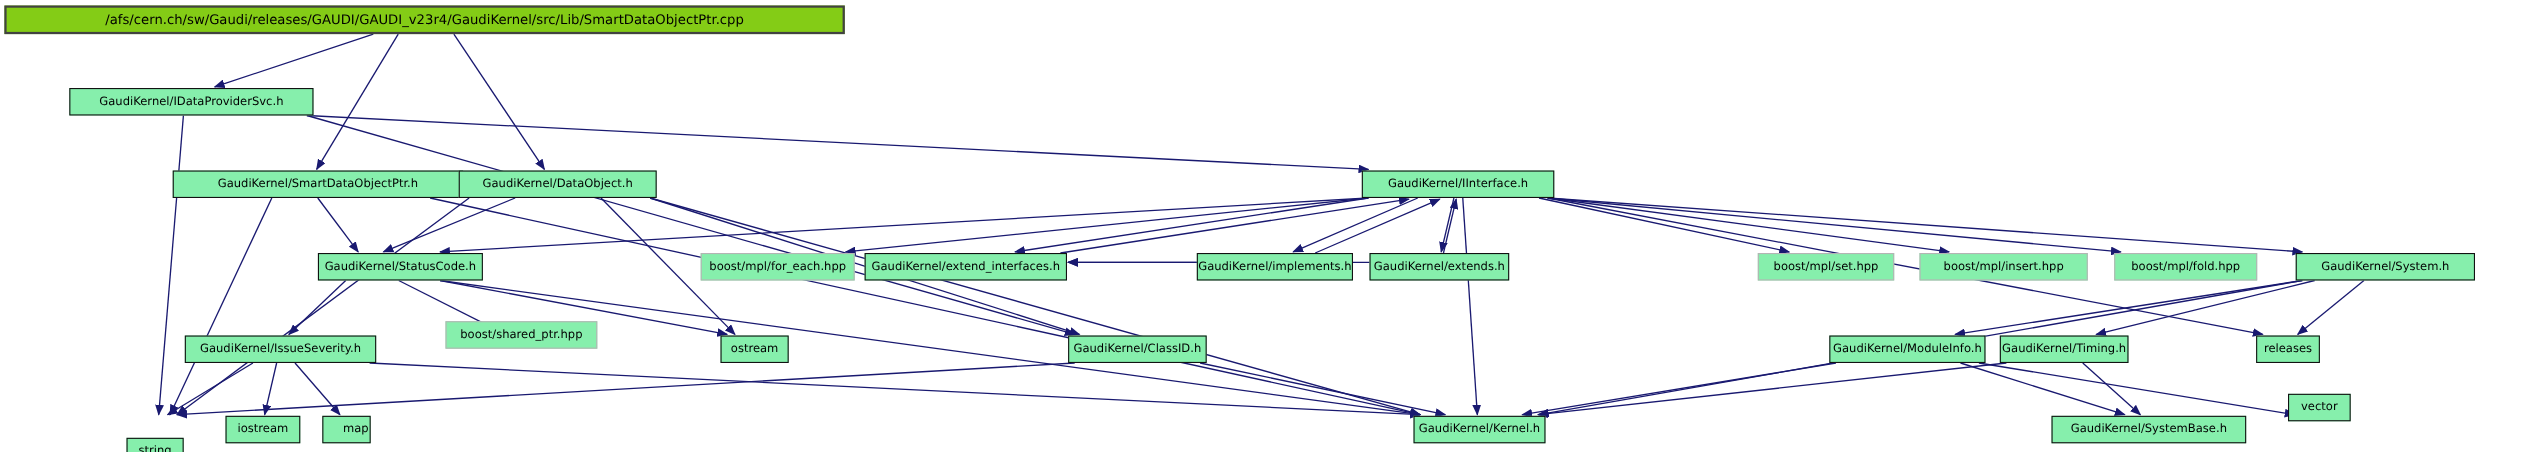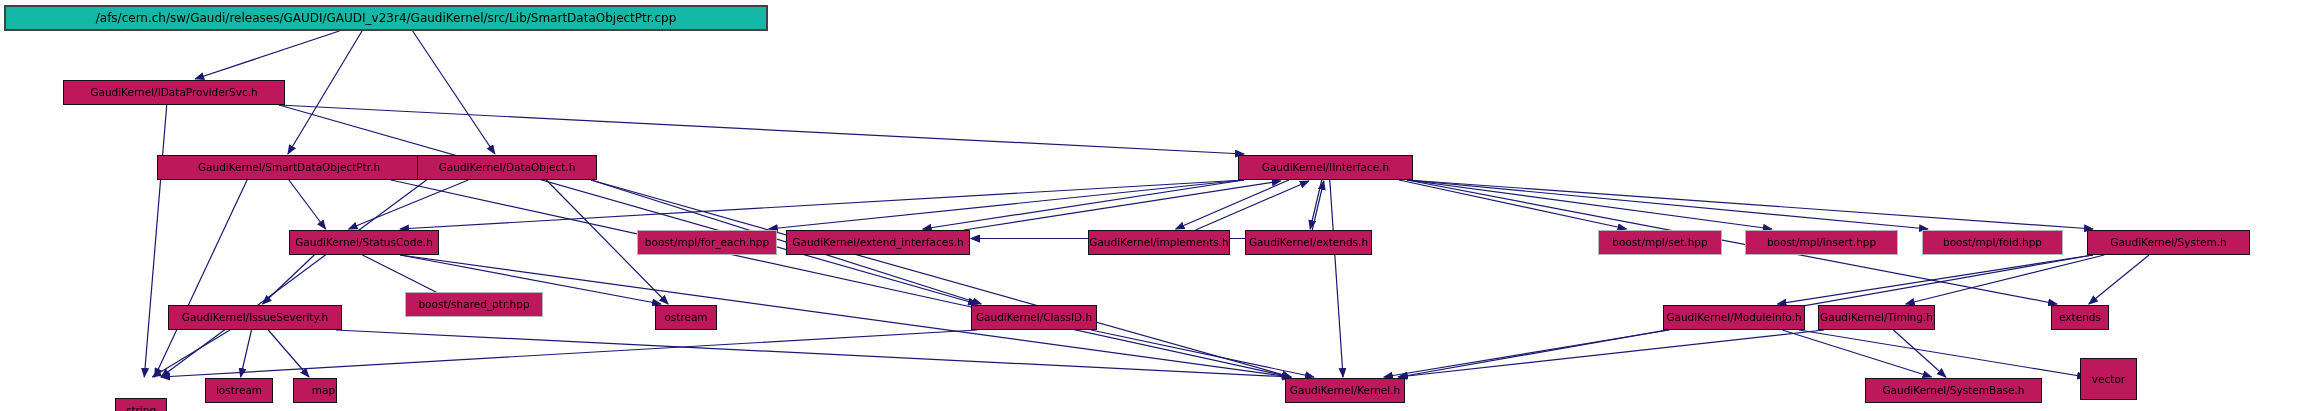--- a/index.html
+++ b/index.html
@@ -7,34 +7,34 @@
     position:relative;
     width:2307px; height:411px;
     background:#ffffff;
     font-family:"DejaVu Sans", "Liberation Sans", sans-serif;
     overflow:hidden;
   }
   #edge-layer { position:absolute; left:0; top:0; width:2307px; height:411px; }
   .node {
     position:absolute;
     box-sizing:border-box;
-    background:#be185d;
+    background:#86efac;
     border:1px solid #121212;
     color:#000000;
     font-size:10.5px;
     line-height:1;
     display:flex;
     align-items:center;
     justify-content:center;
     white-space:nowrap;
     cursor:pointer;
     z-index:2;
   }
   .node.main {
-    background:#14b8a6;
+    background:#84cc16;
     border:2px solid #424242;
     font-size:12px;
     cursor:default;
   }
   .node.external {
     border:1px solid #b4b4b4;
   }
 </style>
 </head>
 <body>
@@ -104,28 +104,28 @@
     <div class="node" style="left: 157px; top: 155px; width: 264px; height: 25px;">GaudiKernel/SmartDataObjectPtr.h</div>
     <div class="node" style="left: 417px; top: 155px; width: 180px; height: 25px;">GaudiKernel/DataObject.h</div>
     <div class="node" style="left: 1238px; top: 155px; width: 175px; height: 25px;">GaudiKernel/IInterface.h</div>
     <div class="node" style="left: 256px; top: 230px; width: 150px; height: 25px; margin-left: 33px;">GaudiKernel/StatusCode.h</div>
     <div class="node external" style="left: 637px; top: 230px; width: 140px; height: 25px;">boost/mpl/for_each.hpp</div>
     <div class="node" style="left: 786px; top: 230px; width: 184px; height: 25px;">GaudiKernel/extend_interfaces.h</div>
     <div class="node" style="left: 1088px; top: 230px; width: 142px; height: 25px;">GaudiKernel/implements.h</div>
     <div class="node" style="left: 1245px; top: 230px; width: 127px; height: 25px;">GaudiKernel/extends.h</div>
     <div class="node external" style="left: 1598px; top: 230px; width: 124px; height: 25px;">boost/mpl/set.hpp</div>
     <div class="node external" style="left: 1745px; top: 230px; width: 153px; height: 25px;">boost/mpl/insert.hpp</div>
-    <div class="node external" style="left: 1922px; top: 230px; width: 141px; height: 25px;">boost/mpl/fold.hpp</div>
+    <div class="node external" style="left: 1922px; top: 230px; width: 130px; height: 25px;">boost/mpl/fold.hpp</div>
     <div class="node" style="left: 2087px; top: 230px; width: 163px; height: 25px;">GaudiKernel/System.h</div>
     <div class="node" style="left: 168px; top: 305px; width: 174px; height: 25px;">GaudiKernel/IssueSeverity.h</div>
     <div class="node external" style="left: 405px; top: 292px; width: 138px; height: 25px;">boost/shared_ptr.hpp</div>
     <div class="node" style="left: 655px; top: 305px; width: 62px; height: 25px;">ostream</div>
     <div class="node" style="left: 971px; top: 305px; width: 126px; height: 25px;">GaudiKernel/ClassID.h</div>
     <div class="node" style="left: 1663px; top: 305px; width: 142px; height: 25px;">GaudiKernel/ModuleInfo.h</div>
     <div class="node" style="left: 1818px; top: 305px; width: 117px; height: 25px;">GaudiKernel/Timing.h</div>
-    <div class="node" style="left: 2051px; top: 305px; width: 58px; height: 25px;">extends</div>
+    <div class="node" style="left: 2051px; top: 305px; width: 58px; height: 25px;">releases</div>
     <div class="node" style="left: 115px; top: 398px; width: 52px; height: 25px;">string</div>
     <div class="node" style="left: 205px; top: 378px; width: 68px; height: 25px;">iostream</div>
     <div class="node" style="left: 293px; top: 378px; width: 44px; height: 25px; padding-left: 17px;">map</div>
     <div class="node" style="left: 1285px; top: 378px; width: 120px; height: 25px;">GaudiKernel/Kernel.h</div>
     <div class="node" style="left: 1865px; top: 378px; width: 177px; height: 25px;">GaudiKernel/SystemBase.h</div>
-    <div class="node" style="left: 2080px; top: 358px; width: 57px; height: 42px;">vector</div>
+    <div class="node" style="left: 2080px; top: 358px; width: 57px; height: 25px;">vector</div>
   </div>
 
 </body></html>

